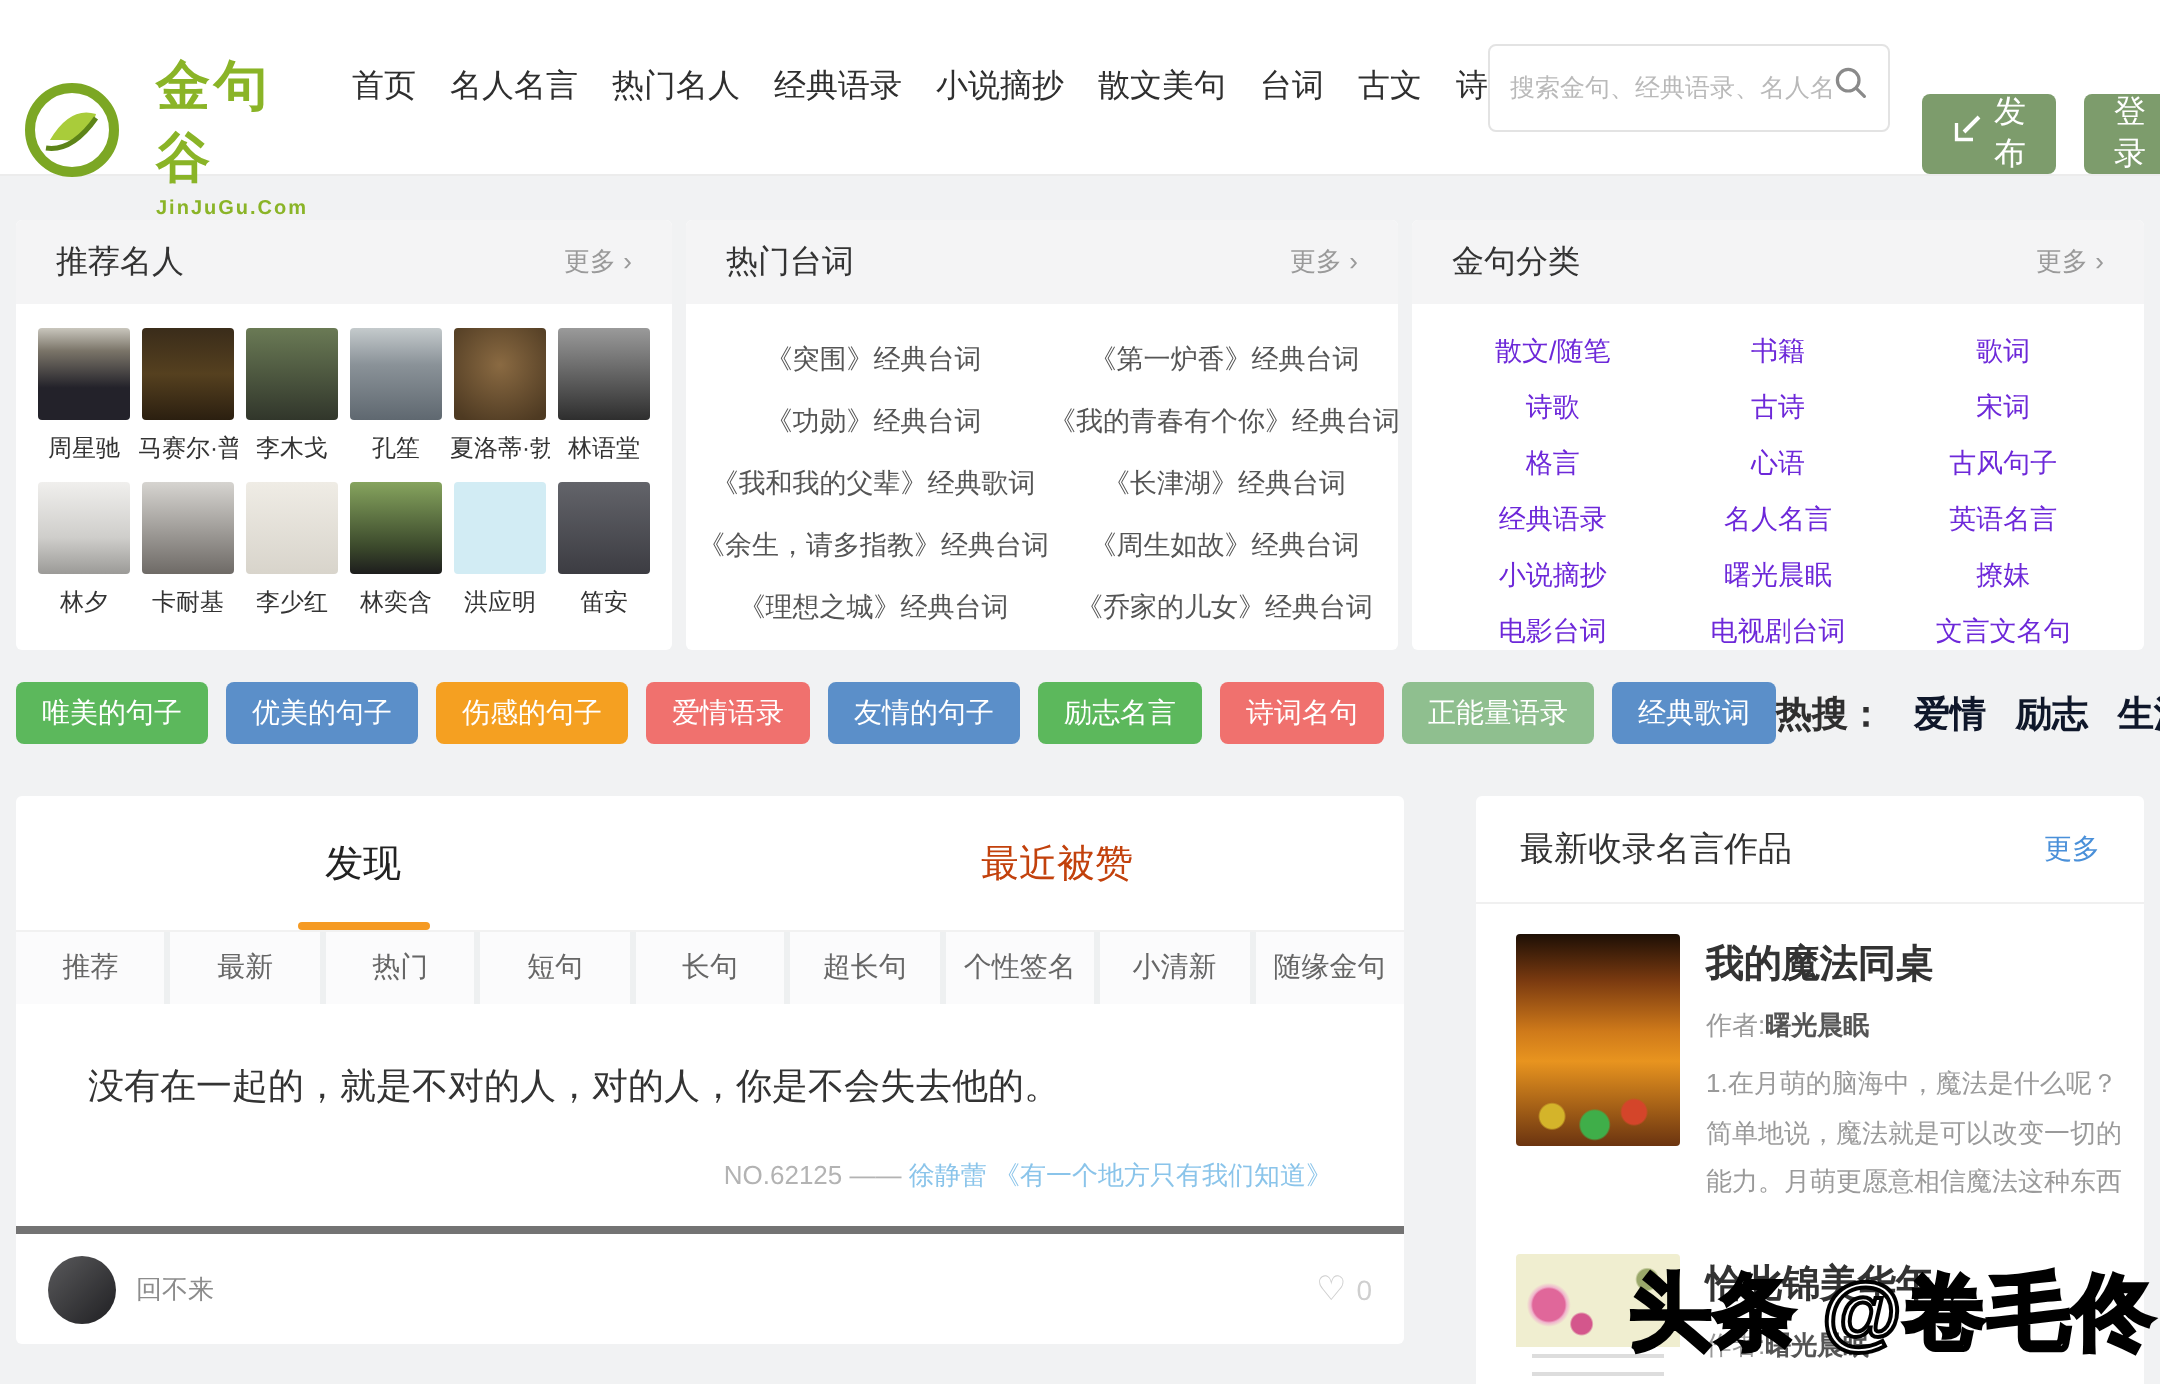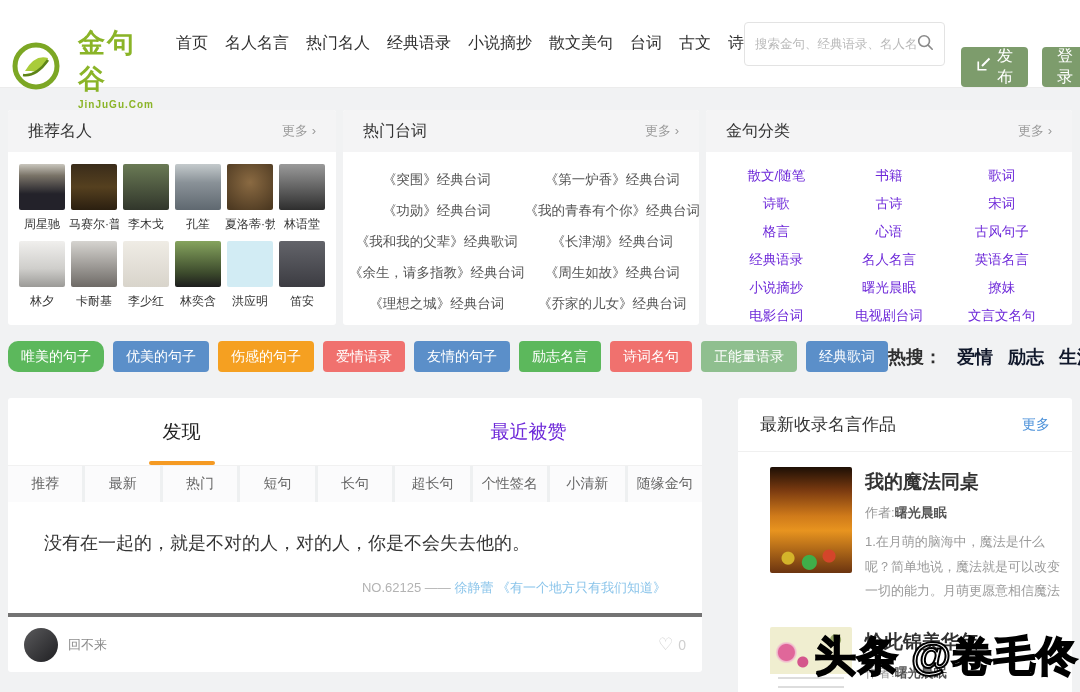--- a/index.html
+++ b/index.html
@@ -59,42 +59,42 @@
   .tags { display:flex; gap:9px; }
   .tag { height:31px; line-height:31px; padding:0 13px; border-radius:4px; color:#fff; font-size:14px; text-decoration:none; white-space:nowrap; cursor:pointer; }
   .hotsearch { display:flex; gap:15px; font-size:18px; font-weight:bold; color:#2f2f2f; margin-right:4px; white-space:nowrap; }
   .hotsearch a { color:#0f172a; text-decoration:none; cursor:pointer; }
   .hs-label { font-weight:bold; }
 
   
   .main { display:flex; margin:26px 8px 0; gap:36px; align-items:flex-start; }
   .feed-card { width:694px; }
   .feed-tabs { height:68px; background:#fff; display:flex; border-bottom:1px solid #f1f1f1; border-radius:3px 3px 0 0; }
-  .feed-tab { flex:1; display:flex; align-items:center; justify-content:center; font-size:19px; color:#6d28d9; position:relative; cursor:pointer; }
+  .feed-tab { flex:1; display:flex; align-items:center; justify-content:center; font-size:19px; color:#c2410c; position:relative; cursor:pointer; }
   .feed-tab.active { color:#222; }
   .feed-tab.active::after { content:""; position:absolute; bottom:0; left:50%; transform:translateX(-50%); width:66px; height:4px; border-radius:2px; background:#f59a23; }
   .filters { display:flex; gap:3px; background:#eef0f1; }
   .filter { flex:1; height:36px; background:#fbfbfc; display:flex; align-items:center; justify-content:center; font-size:14px; color:#666; text-decoration:none; white-space:nowrap; cursor:pointer; }
   .quote-block { background:#fff; padding:28px 36px 16px; border-bottom:4px solid #737373; }
   .quote-text { font-size:18px; color:#333; line-height:1.5; }
   .quote-attr { text-align:right; margin-top:22px; font-size:13px; }
   .q-num { color:#b3b3b3; }
   .q-author,.q-source { color:#8ac4ea; text-decoration:none; cursor:pointer; }
   .user-row { background:#fff; display:flex; align-items:center; height:55px; padding:0 16px; border-radius:0 0 3px 3px; }
   .avatar { width:34px; height:34px; border-radius:50%; background:linear-gradient(135deg,#5a5a5c,#1f1f22); }
   .username { margin-left:10px; font-size:13px; color:#8c8c8c; }
   .likes { margin-left:auto; font-size:14px; color:#cfcfcf; display:flex; align-items:center; gap:5px; cursor:pointer; }
   .heart-icon { font-size:17px; }
 
   
   .sidebar { width:334px; background:#fff; border-radius:3px; min-height:294px; }
   .side-head { height:54px; display:flex; align-items:center; justify-content:space-between; padding:0 22px; border-bottom:1px solid #f0f0f0; }
   .side-title { font-size:17px; color:#333; }
   .side-more { font-size:14px; color:#4a90d9; text-decoration:none; cursor:pointer; }
-  .book { display:flex; gap:13px; padding:15px 10px 8px 32px; cursor:pointer; }
+  .book { display:flex; gap:13px; padding:15px 10px 8px 20px; cursor:pointer; }
   .cover { width:82px; height:106px; flex-shrink:0; border-radius:2px; position:relative; overflow:hidden; }
   .c0 { background:
         radial-gradient(circle at 22% 86%, #d4b42a 0 6px, transparent 7px),
         radial-gradient(circle at 48% 90%, #3fae49 0 7px, transparent 8px),
         radial-gradient(circle at 72% 84%, #d4452a 0 6px, transparent 7px),
         linear-gradient(180deg,#1d0f05 0%,#7a3a10 22%,#cf7a1a 46%,#e8941f 60%,#6b3410 100%); }
   .c1 { background:
         radial-gradient(circle at 20% 24%, #e0679a 0 8px, #f0b4cc 9px, transparent 11px),
         radial-gradient(circle at 40% 33%, #d4568c 0 5px, transparent 6px),
         radial-gradient(circle at 80% 12%, #9aa86a 0 5px, transparent 6px),
@@ -266,21 +266,21 @@
         <a class="cat-item">撩妹</a>
         <a class="cat-item">电影台词</a>
         <a class="cat-item">电视剧台词</a>
         <a class="cat-item">文言文名句</a>
       </div>
     </section>
   </div>
 
   <div class="tagrow">
     <div class="tags">
-      <a class="tag" style="background-color: rgb(92, 184, 92); border-radius: 10px;">唯美的句子</a>
+      <a class="tag" style="background-color: rgb(92, 184, 92);">唯美的句子</a>
       <a class="tag" style="background-color: rgb(91, 143, 201);">优美的句子</a>
       <a class="tag" style="background-color: rgb(245, 160, 33);">伤感的句子</a>
       <a class="tag" style="background-color: rgb(240, 113, 110);">爱情语录</a>
       <a class="tag" style="background-color: rgb(91, 143, 201);">友情的句子</a>
       <a class="tag" style="background-color: rgb(92, 184, 92);">励志名言</a>
       <a class="tag" style="background-color: rgb(240, 113, 110);">诗词名句</a>
       <a class="tag" style="background-color: rgb(143, 191, 143);">正能量语录</a>
       <a class="tag" style="background-color: rgb(91, 143, 201);">经典歌词</a>
     </div>
     <div class="hotsearch">

